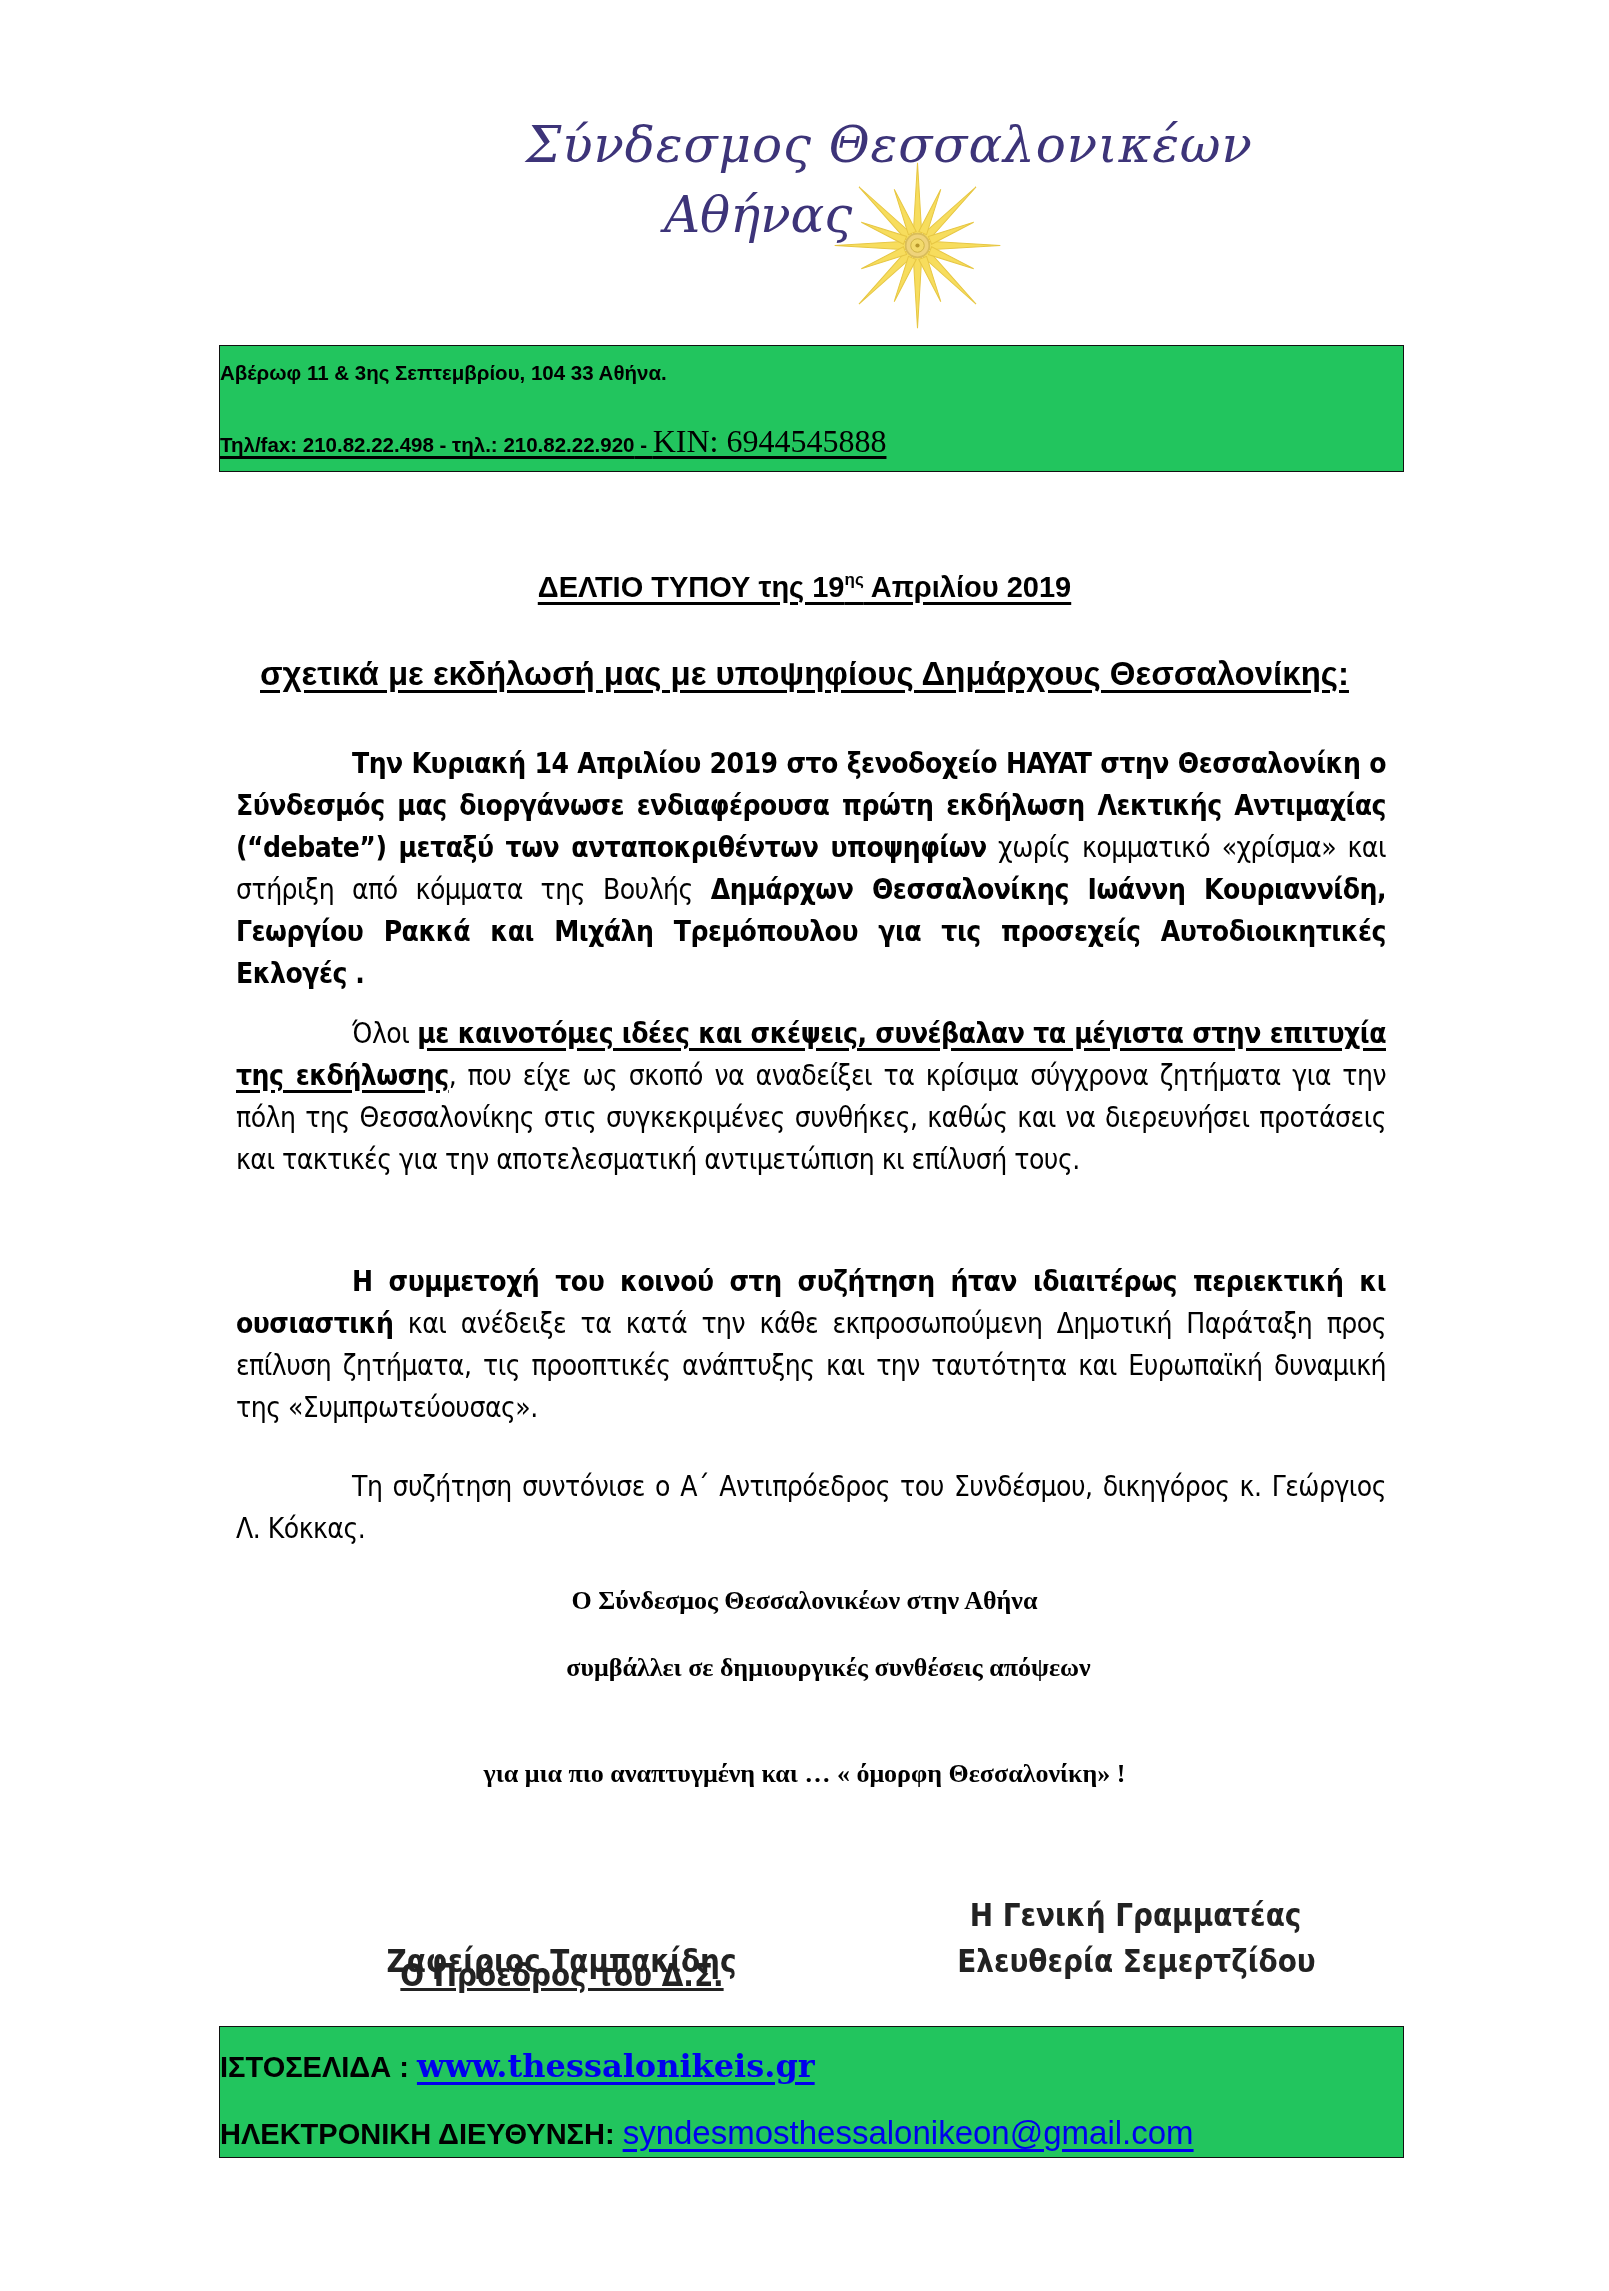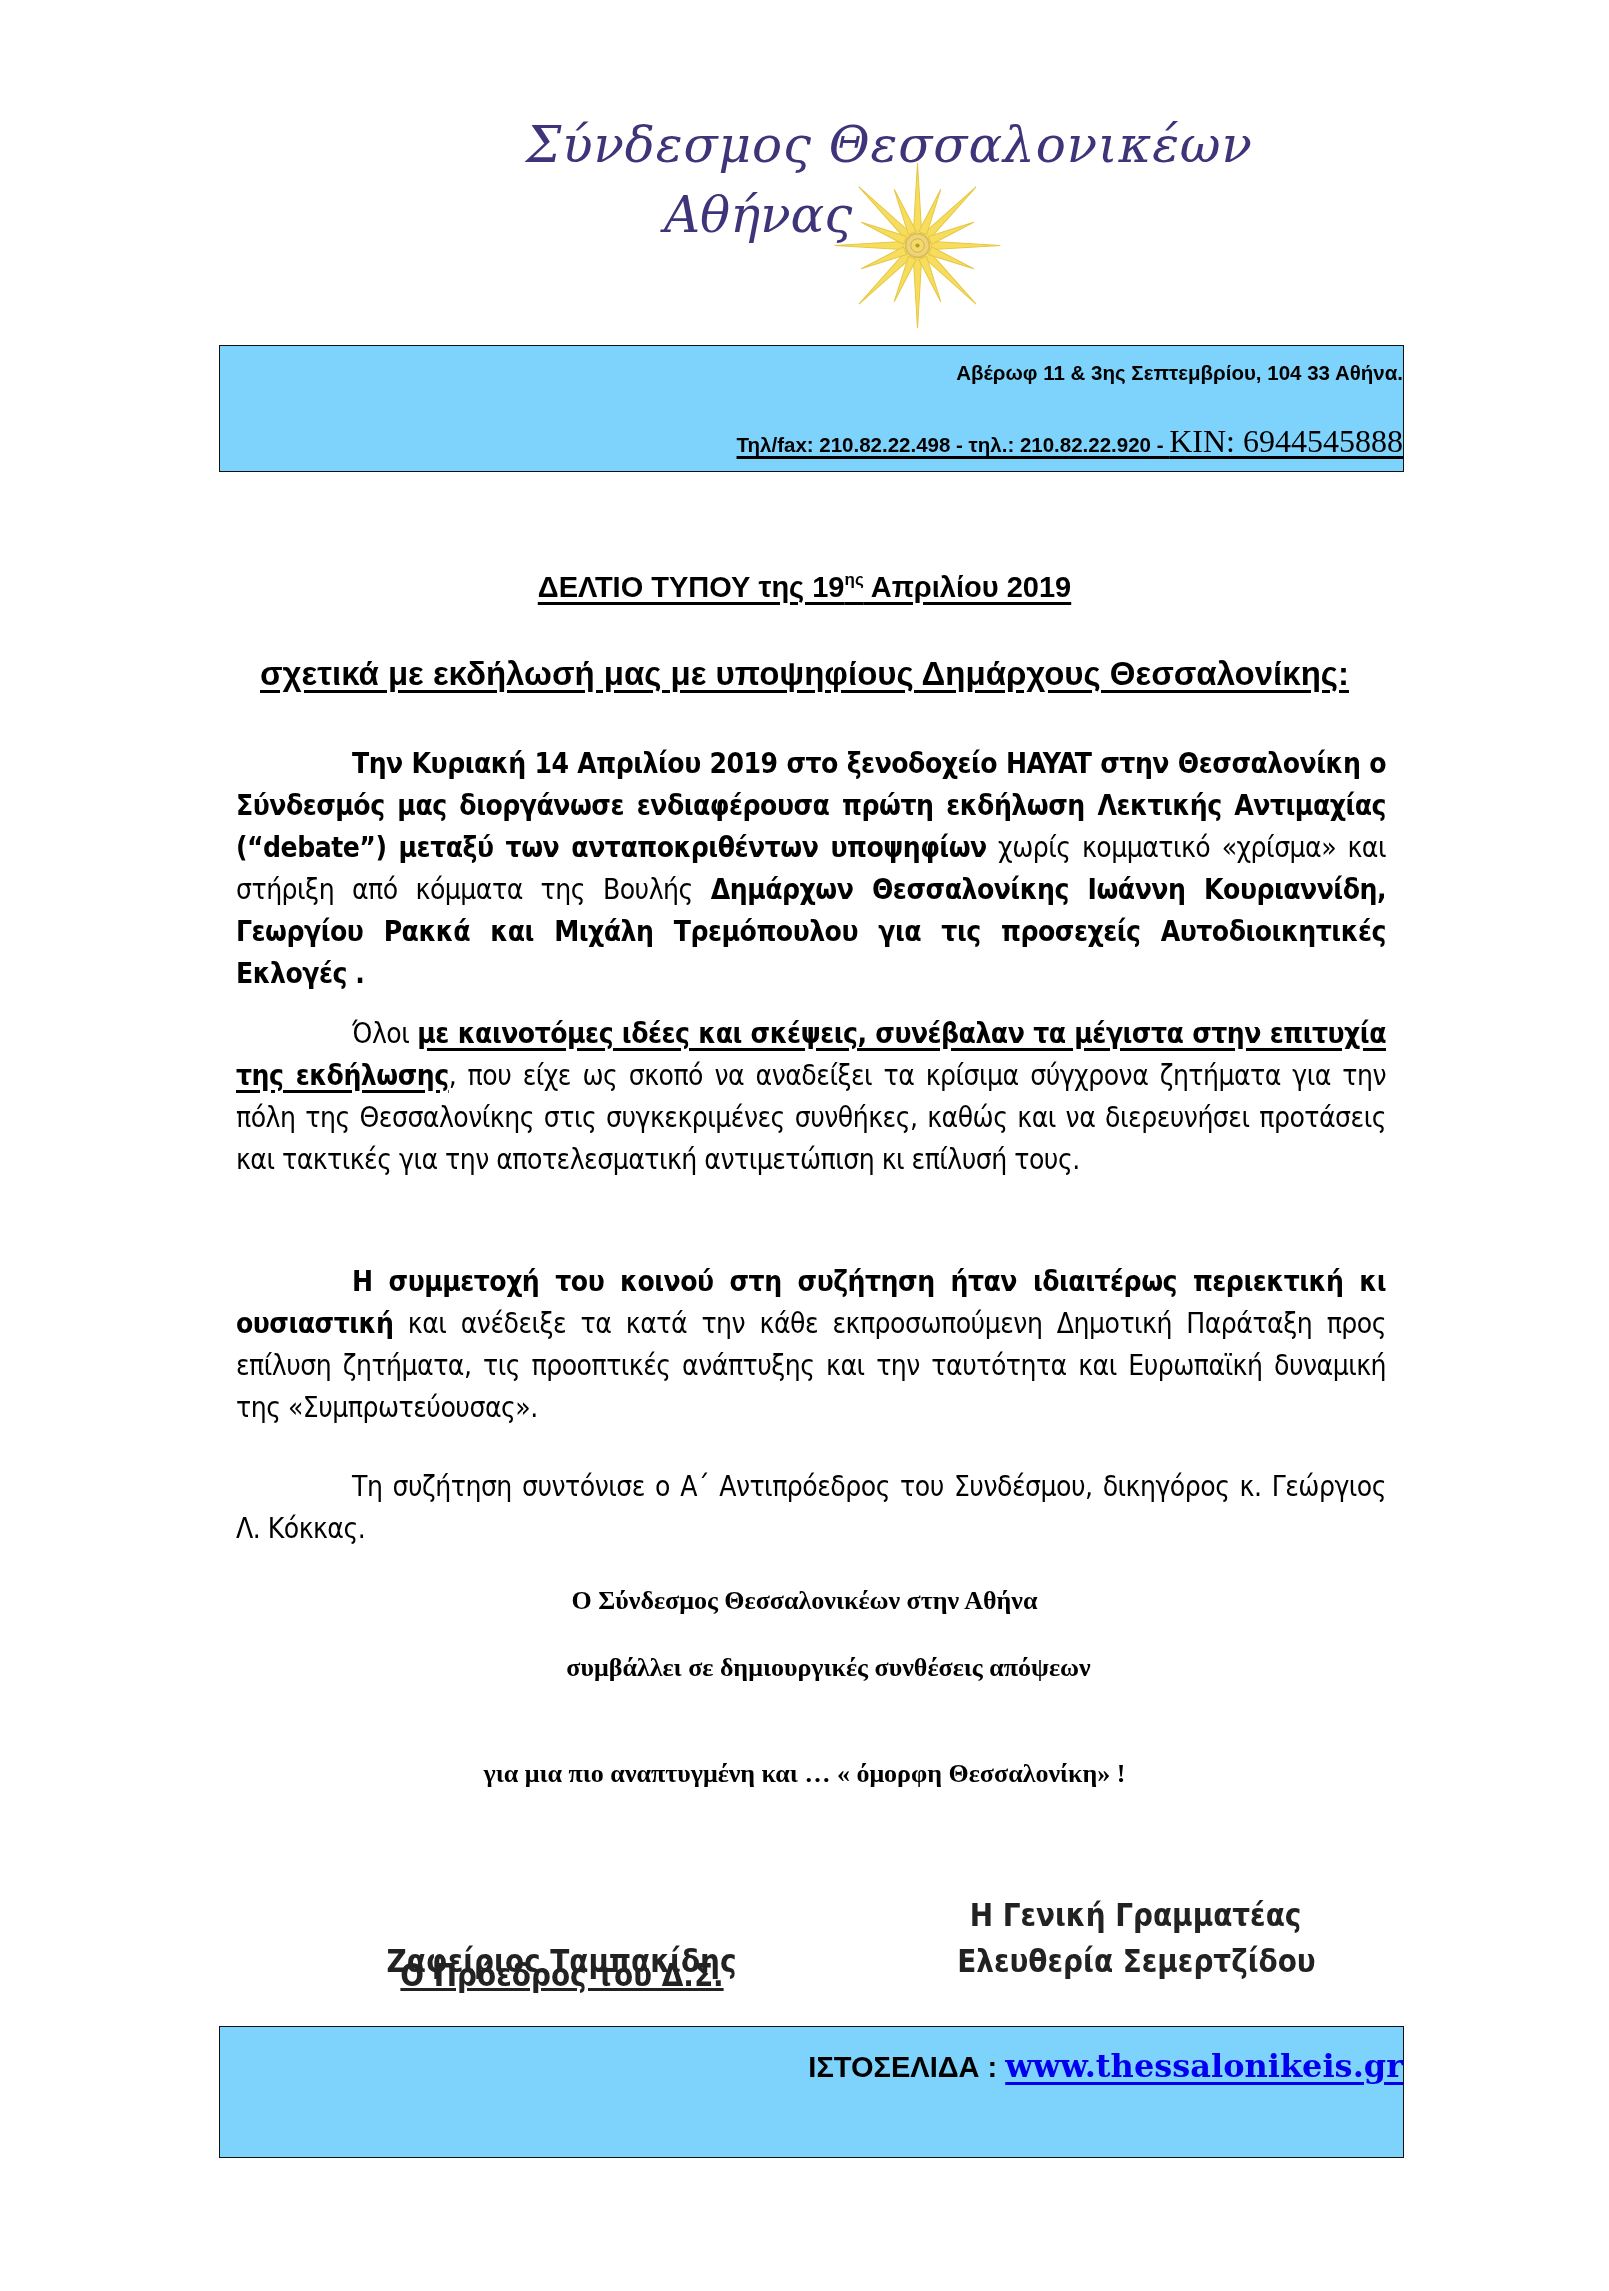--- a/index.html
+++ b/index.html
@@ -16,22 +16,22 @@
     .logo-line2 {
       position: absolute; left: 183px; top: 70px; white-space: nowrap;
       font-family: "DejaVu Serif", serif; font-style: italic; font-size: 50px;
       color: #3d3479;
     }
     .logo-sun { position: absolute; left: 352px; top: 45px; width: 169px; height: 169px; }
 
     
     .info-box {
       position: absolute; left: 219px; width: 1185px;
-      border: 1.8px solid #111; background: #7dd3fc;
-      font-family: "Liberation Sans", sans-serif; font-weight: bold; text-align: right;
+      border: 1.8px solid #111; background: #22c55e;
+      font-family: "Liberation Sans", sans-serif; font-weight: bold; text-align: left;
     }
     .address-box { top: 345px; height: 127px; }
     .address-line { position: absolute; left: 0; right: 0; top: 15px; font-size: 20.5px; }
     .phone-line { position: absolute; left: 0; right: 0; top: 77px; font-size: 20.5px; }
     .phone-line .u { text-decoration: underline; text-decoration-thickness: 2.7px; text-underline-offset: 3.6px; }
     .kin { font-family: "Liberation Serif", serif; font-weight: normal; font-size: 32px; }
 
     .contact-box { top: 2026px; height: 132px; }
     .web-line { position: absolute; left: 0; right: 0; top: 19.6px; font-size: 29px; }
     .mail-line { position: absolute; left: 0; right: 0; top: 87px; font-size: 29px; }
@@ -143,14 +143,17 @@
 
 <div class="sig sig-left-role">Ο Πρόεδρος του Δ.Σ.</div>
 <div class="sig sig-left-name">Ζαφείριος  Ταμπακίδης</div>
 <div class="sig sig-right-role">Η Γενική Γραμματέας</div>
 <div class="sig sig-right-name">Ελευθερία  Σεμερτζίδου</div>
 
 <div class="info-box contact-box">
   <div class="web-line">
     <span>ΙΣΤΟΣΕΛΙΔΑ  : </span><a class="link web-link">www.thessalonikeis.gr</a>
   </div>
+  <div class="mail-line">
+    <span>ΗΛΕΚΤΡΟΝΙΚΗ ΔΙΕΥΘΥΝΣΗ:  </span><a class="link mail-link">syndesmosthessalonikeon@gmail.com</a>
+  </div>
 </div>
 
 
 </body></html>

